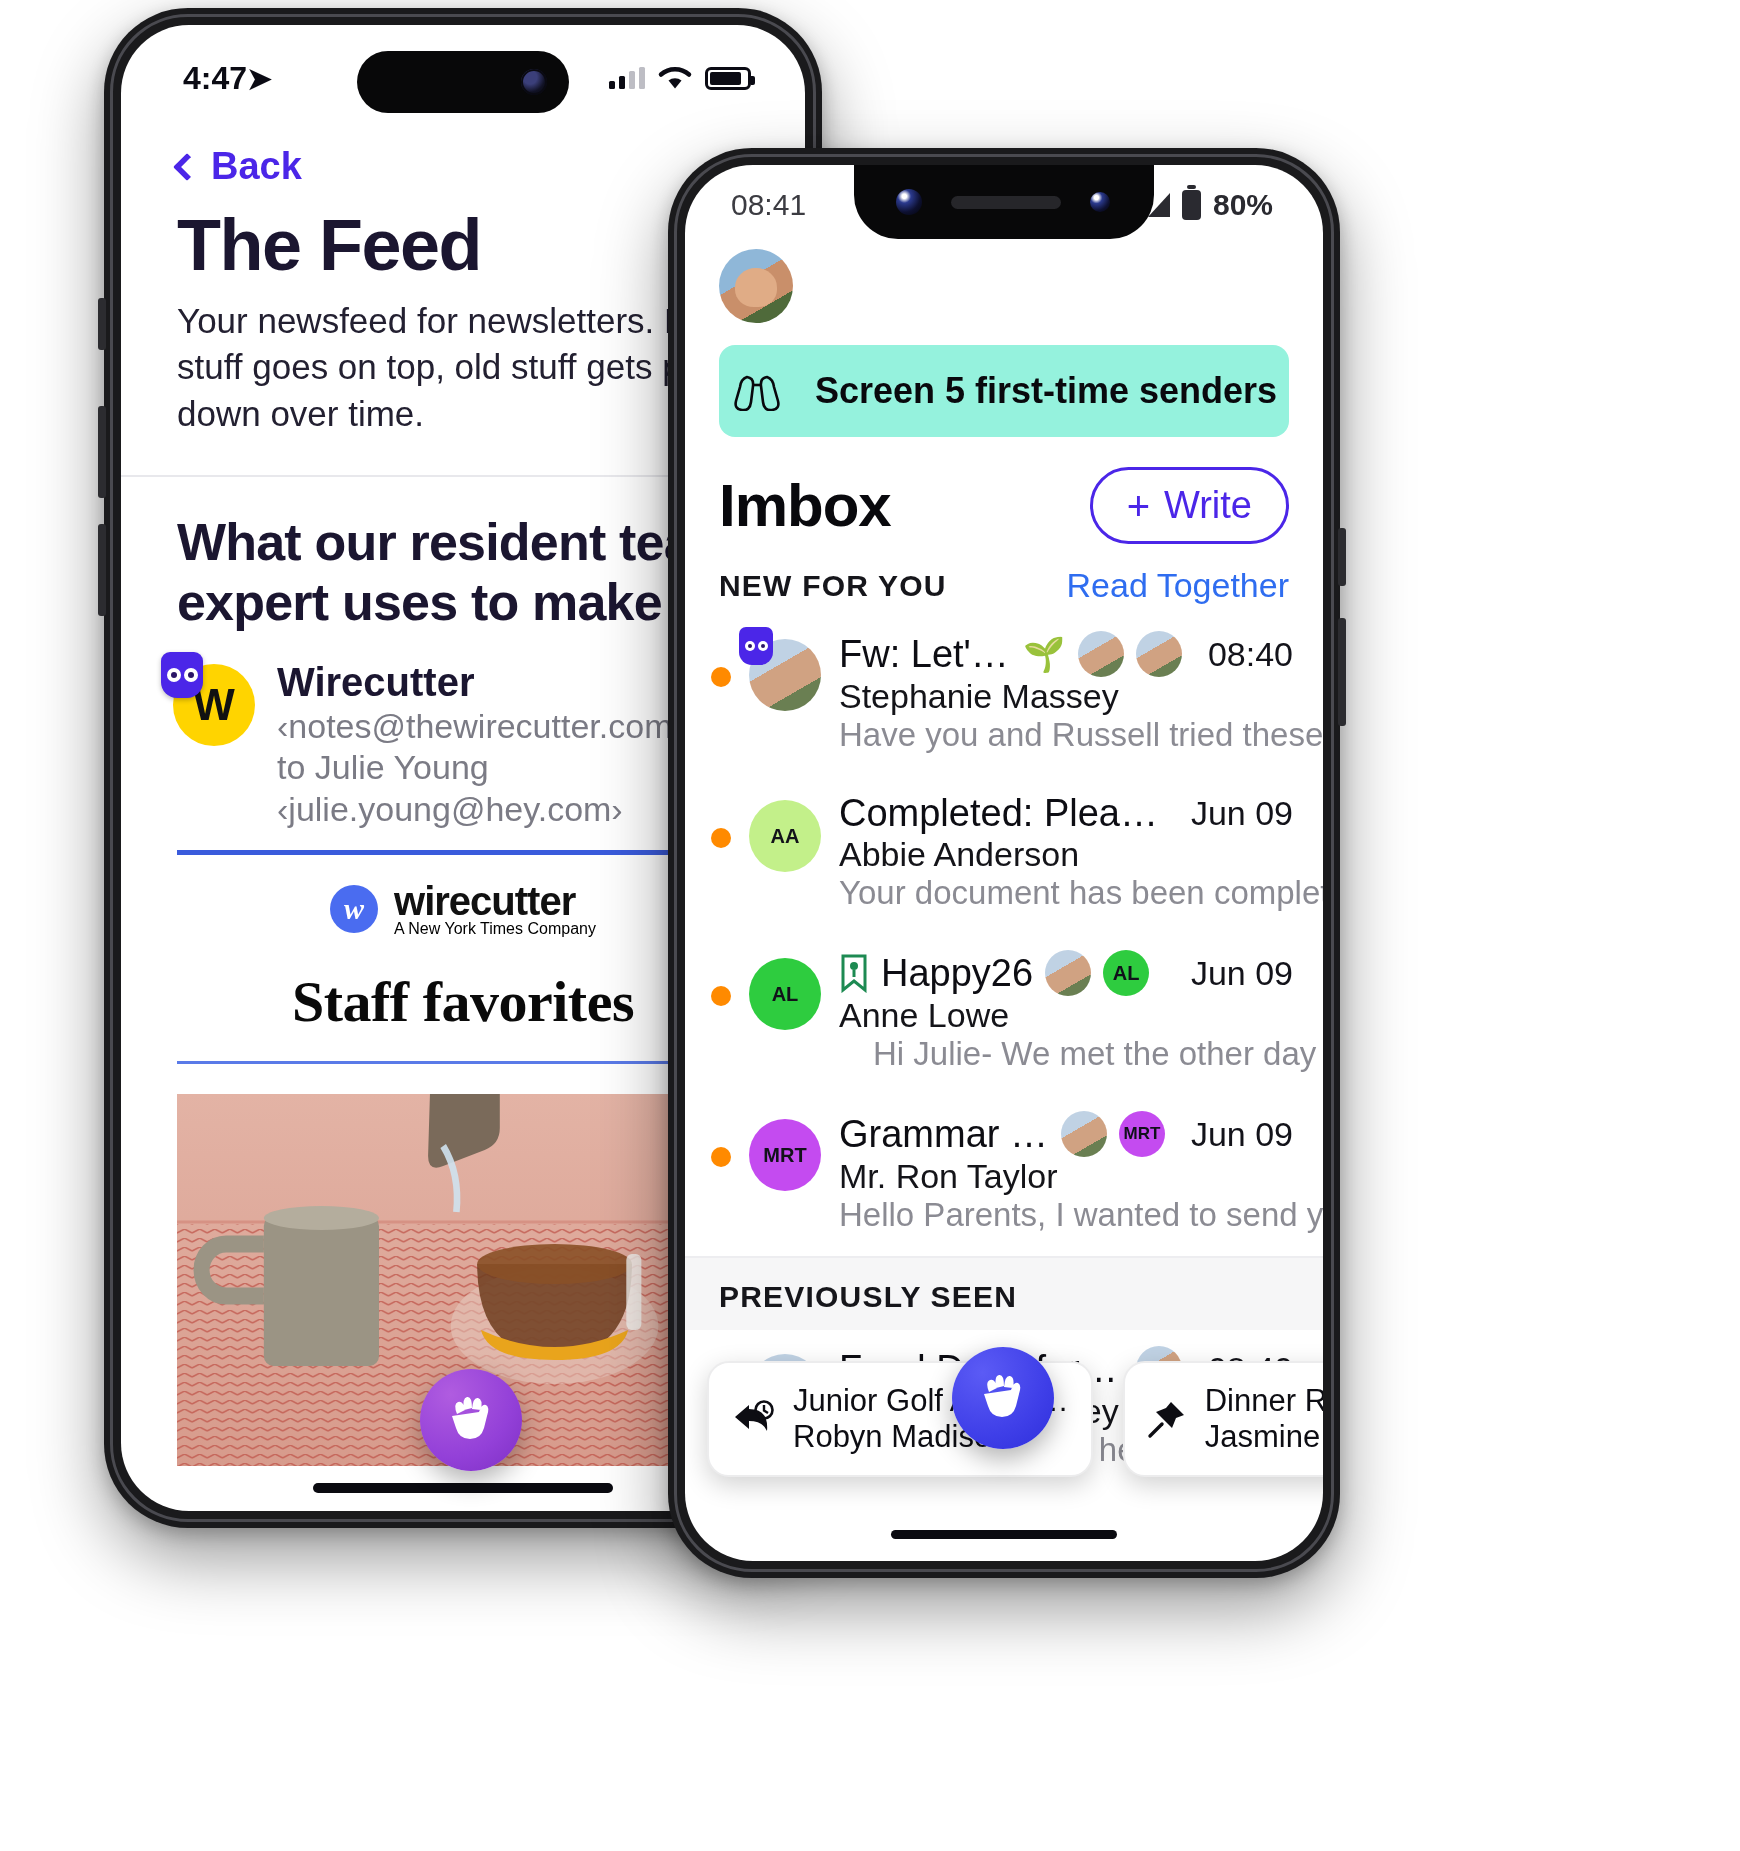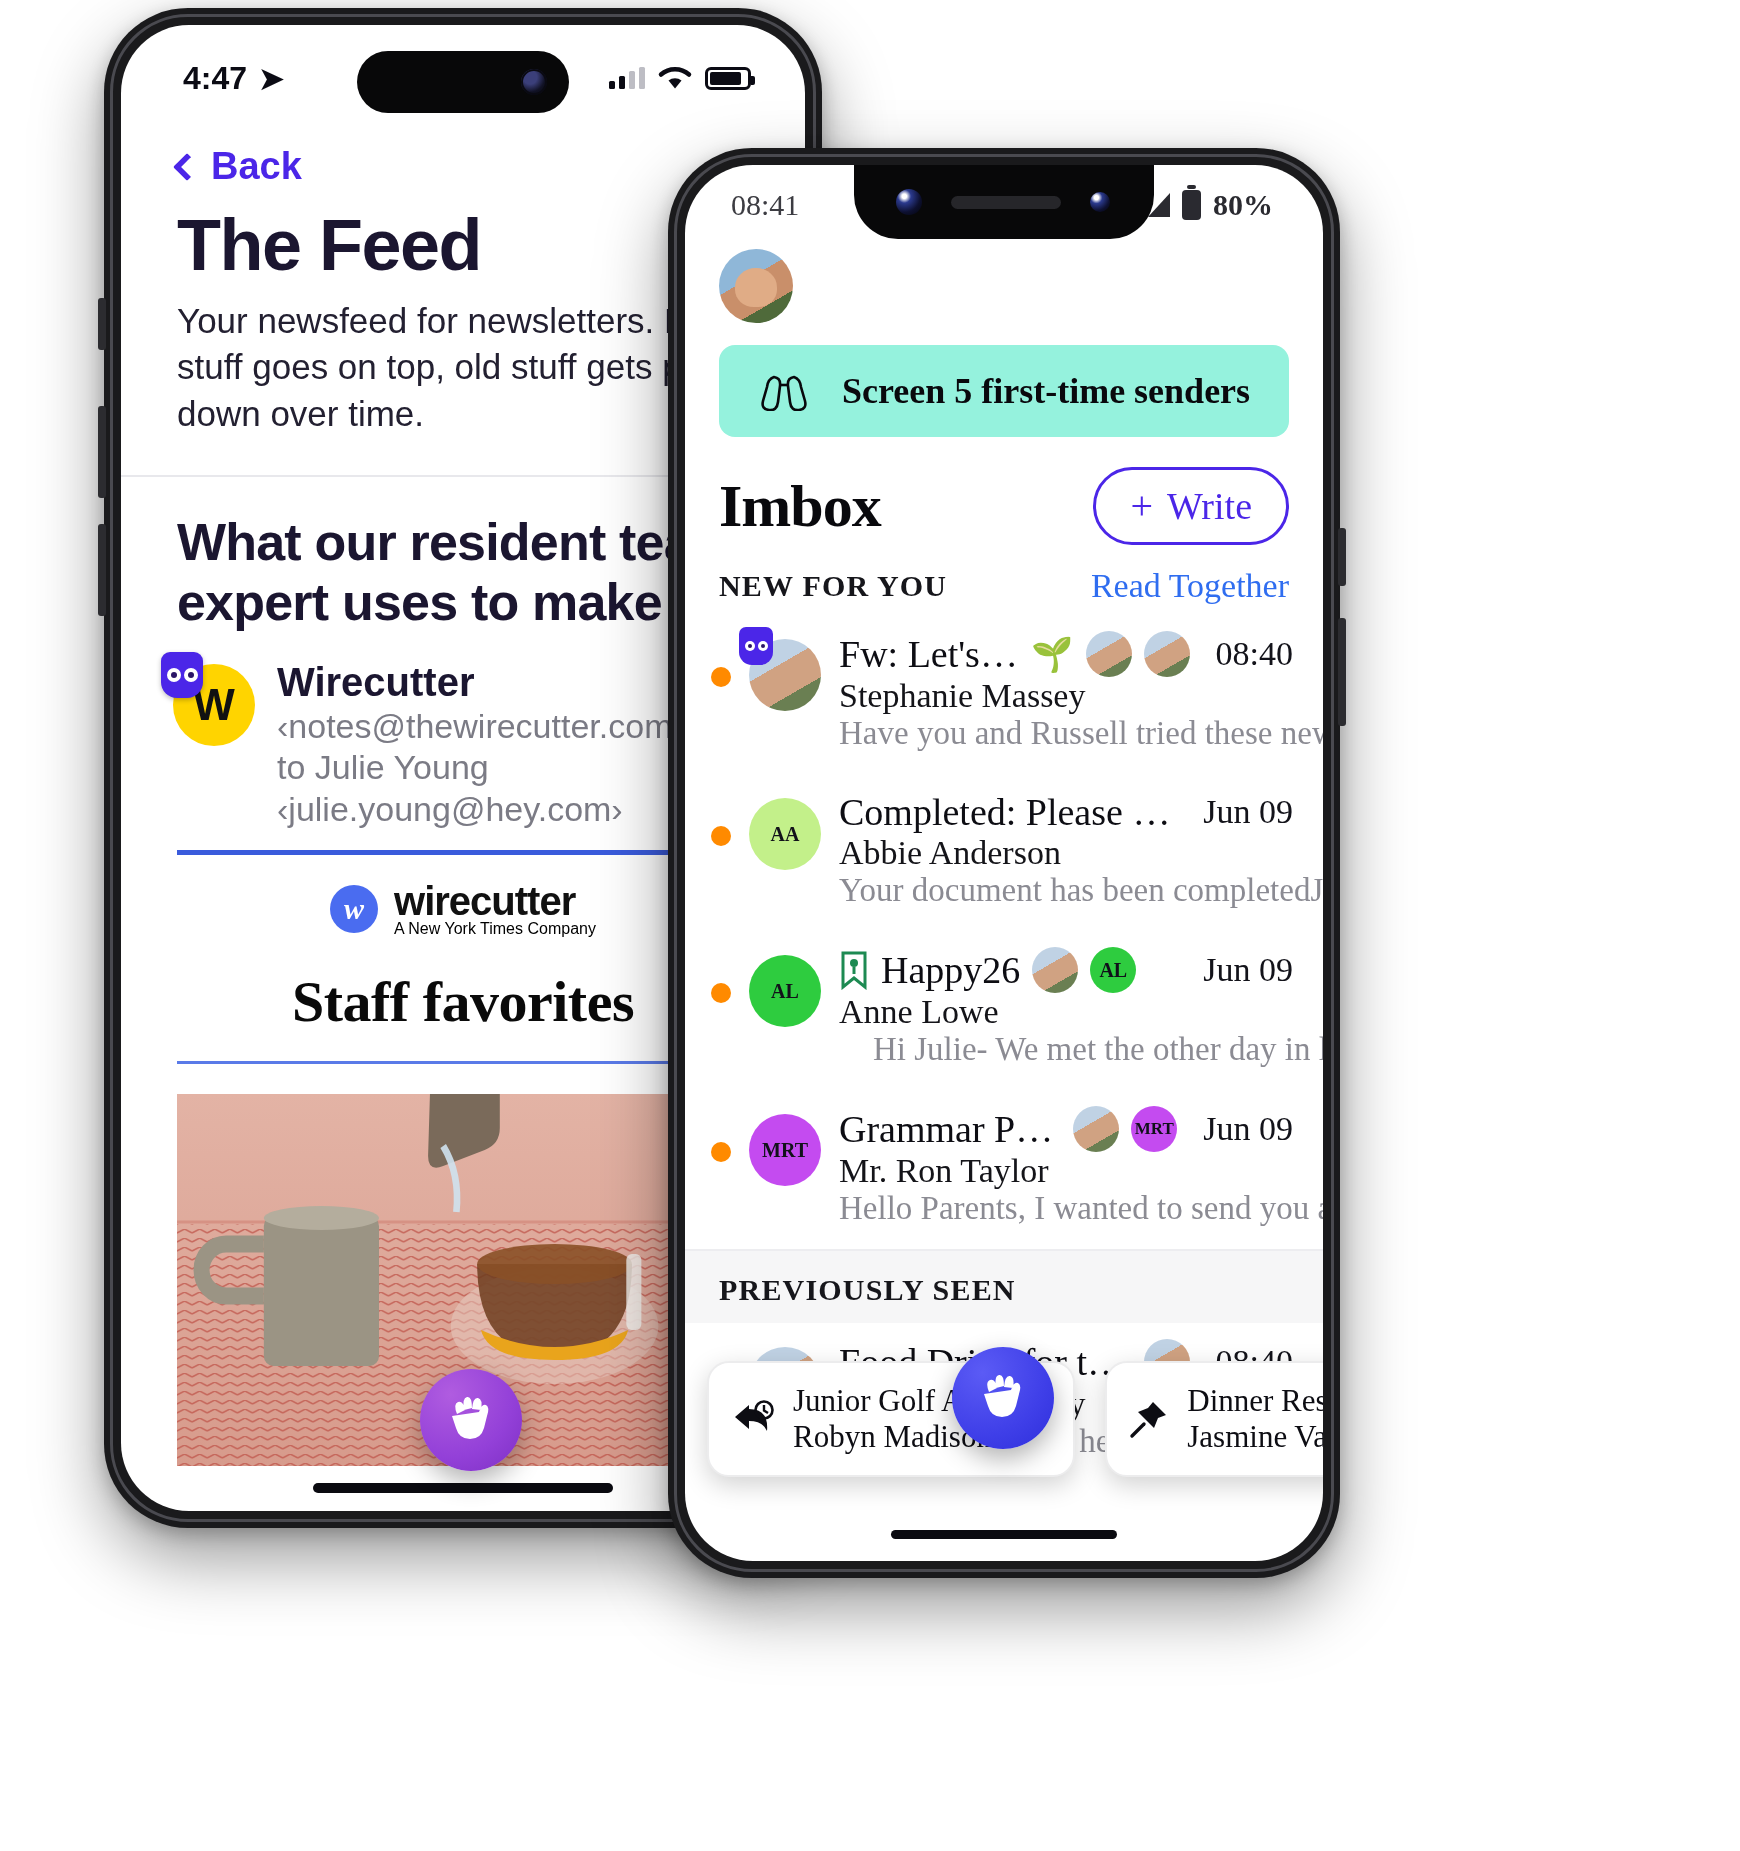--- a/index.html
+++ b/index.html
@@ -30,21 +30,21 @@
   .side-btn { position:absolute; background:#2c2c30; border-radius:3px; }
 
   
   #phone-left { left: 104px; top: 8px; width: 718px; height: 1520px; }
   #phone-left .screen { background:#fff; }
   .lb1{ left:-6px; top:290px; width:8px; height:52px; }
   .lb2{ left:-6px; top:398px; width:8px; height:92px; }
   .lb3{ left:-6px; top:516px; width:8px; height:92px; }
 
   
-  #phone-right { left: 668px; top: 148px; width: 672px; height: 1430px; font-family: Liberation Serif, serif; }
+  #phone-right { left: 668px; top: 148px; width: 672px; height: 1430px; }
   .rb1{ right:-6px; top:380px; width:8px; height:58px; }
   .rb2{ right:-6px; top:470px; width:8px; height:108px; }
 
   
   .island {
     position:absolute; background:#080809; border-radius:50px; z-index:40;
     display:flex; align-items:center; justify-content:space-between;
   }
   #island-left { left:50%; transform:translateX(-50%); top:26px; width:212px; height:62px; }
   #island-left .cam { width:26px; height:26px; border-radius:50%;
@@ -56,21 +56,21 @@
      background:radial-gradient(circle at 32% 28%, #fff 0 9%, #2b3a8e 26%, #0d1030 62%, #030308 100%); }
   #island-right .speaker { width:110px; height:13px; border-radius:8px; background:#26262a; }
   #island-right .cam-r { width:20px; height:20px; border-radius:50%; margin-right:44px;
      background:radial-gradient(circle at 32% 28%, #fff 0 11%, #2b3a8e 30%, #0d1030 66%, #030308 100%); }
 
   
   .l-status {
     height:92px; display:flex; align-items:center; justify-content:space-between;
     padding:14px 54px 0 62px; font-size:32px; font-weight:700; color:#0b0b14;
   }
-  .l-status .t { display:flex; align-items:center; gap:12px; }
+  .l-status .t { display:flex; align-items:center; gap:0; }
   .l-status .right { display:flex; align-items:center; gap:12px; }
   .sig { display:flex; align-items:flex-end; gap:4px; height:22px; }
   .sig i{ display:block; width:6px; background:#0b0b14; border-radius:1.5px; }
   .sig i:nth-child(1){height:8px}.sig i:nth-child(2){height:13px}
   .sig i:nth-child(3){height:18px;background:#bdbdc4}.sig i:nth-child(4){height:22px;background:#bdbdc4}
   .batt{ width:46px;height:23px;border:3px solid #0b0b14;border-radius:6px;position:relative;padding:2px; }
   .batt::after{content:"";position:absolute;right:-7px;top:6px;width:4px;height:9px;background:#0b0b14;border-radius:0 2px 2px 0;}
   .batt b{display:block;height:100%;background:#0b0b14;border-radius:2px;}
 
   .l-back { display:flex; align-items:center; gap:14px; padding:28px 0 12px 56px;

